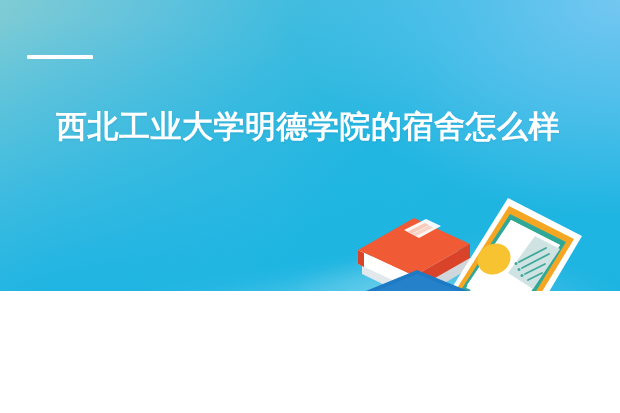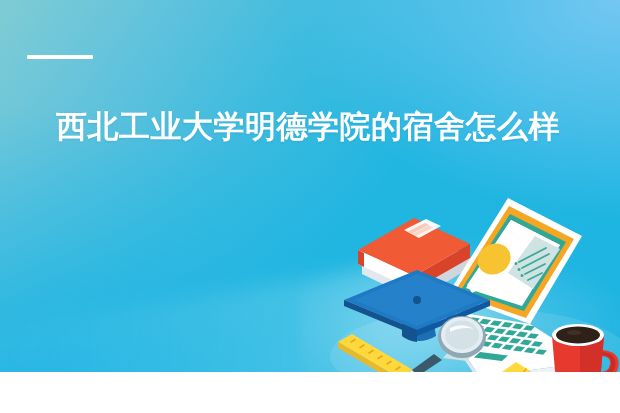--- a/index.html
+++ b/index.html
@@ -3,21 +3,21 @@
 <meta charset="utf-8">
 <style>
   html, body {
     margin: 0;
     padding: 0;
     background: #ffffff;
   }
   #banner {
     position: relative;
     width: 620px;
-    height: 372px;
+    height: 291px;
     overflow: hidden;
     font-family: "DejaVu Sans", "Liberation Sans", sans-serif;
     background: #1d4ed8;
   }
   
   .bg-base {
     position: absolute;
     inset: 0;
     background: linear-gradient(125deg,
                 #7fccd4 0%,

